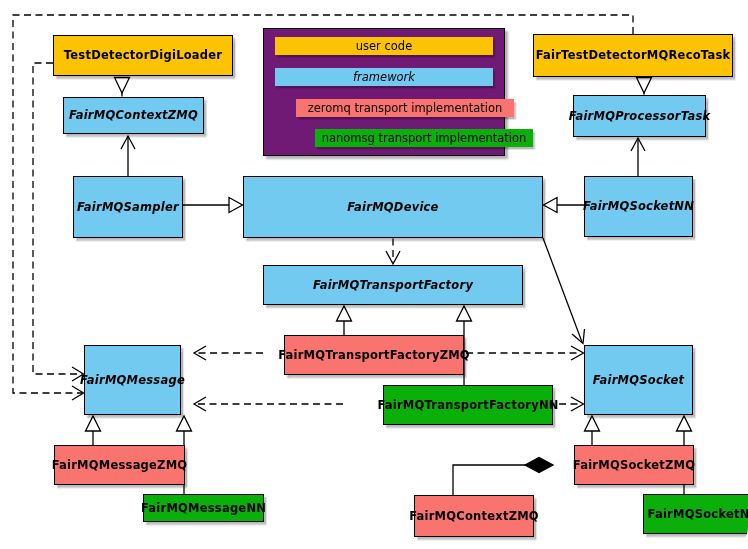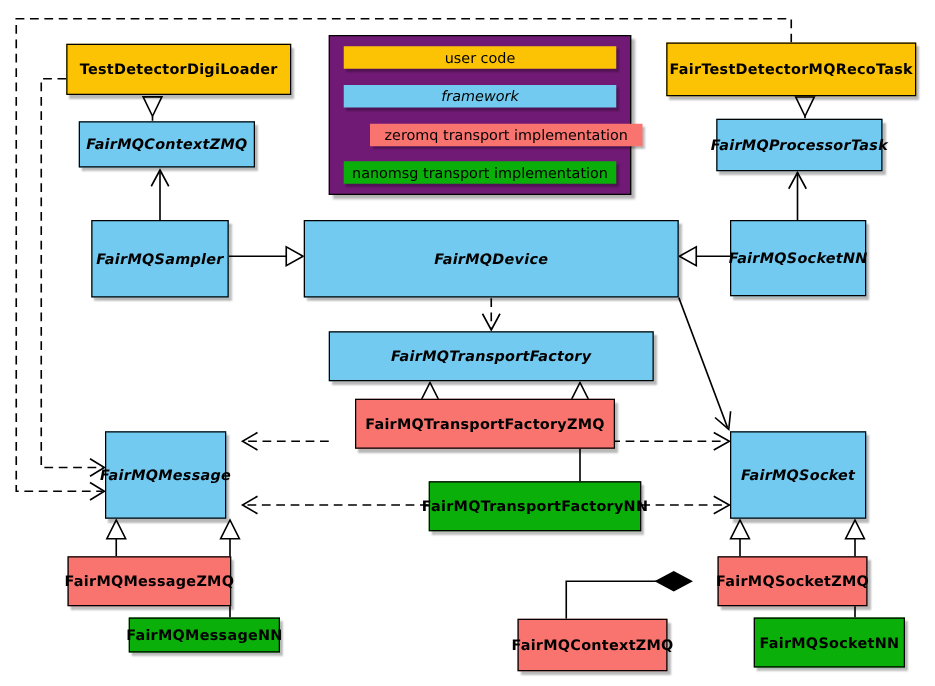--- a/index.html
+++ b/index.html
@@ -14,21 +14,21 @@
     border:1.4px solid #000;
     display:flex;align-items:center;justify-content:center;
     font-size:11.5px;font-weight:bold;color:#000;letter-spacing:.02em;
     text-align:center;line-height:1.1;
     box-shadow:2.5px 3px 1.5px rgba(0,0,0,.28);
   }
   .node.abstract{font-style:italic;}
   .c-user{background:var(--color-user_code,#fcc204);}
   .c-fw{background:var(--color-framework,#73caf0);font-style:italic;}
   .c-zmq{background:var(--color-zeromq,#f9736f);margin-left:21px;}
-  .c-nn{background:var(--color-nanomsg,#0aaf0a);}
+  .c-nn{background:var(--color-nanomsg,#0aaf0a);margin-left:40px;}
   .legend{
     position:absolute;z-index:2;box-sizing:border-box;background:#701a75;
     border:1.4px solid #000;box-shadow:3px 3px 2px rgba(0,0,0,.3);
   }
   .legend-row{
     position:absolute;left:11px;width:218px;height:18px;
     display:flex;align-items:center;justify-content:center;
     font-size:11.5px;font-weight:normal;color:#000;
     box-shadow:2px 2.5px 1.5px rgba(0,0,0,.28);
   }
@@ -188,21 +188,21 @@
   </div>
 
   <div class="node c-fw" style="left:584px;top:176px;width:109px;height:61px">
     <span>FairMQSocketNN</span>
   </div>
 
   <div class="node c-fw abstract" style="left:263px;top:265px;width:260px;height:40px">
     <span>FairMQTransportFactory</span>
   </div>
 
-  <div class="node c-zmq" style="left:263px;top:319px;width:208px;height:40px">
+  <div class="node c-zmq" style="left:263px;top:335px;width:180px;height:40px">
     <span>FairMQTransportFactoryZMQ</span>
   </div>
 
   <div class="node c-nn" style="left:343px;top:385px;width:170px;height:40px">
     <span>FairMQTransportFactoryNN</span>
   </div>
 
   <div class="node c-fw abstract" style="left:84px;top:345px;width:97px;height:70px">
     <span>FairMQMessage</span>
   </div>

